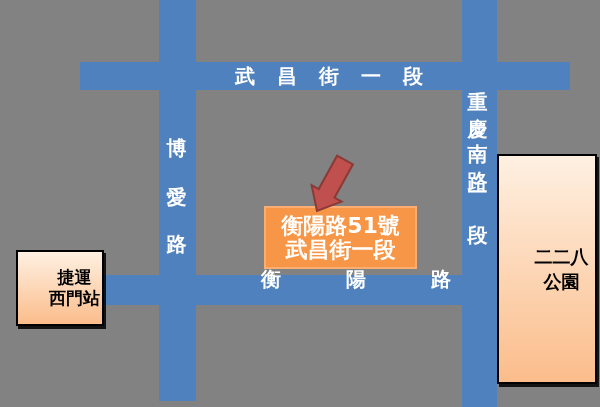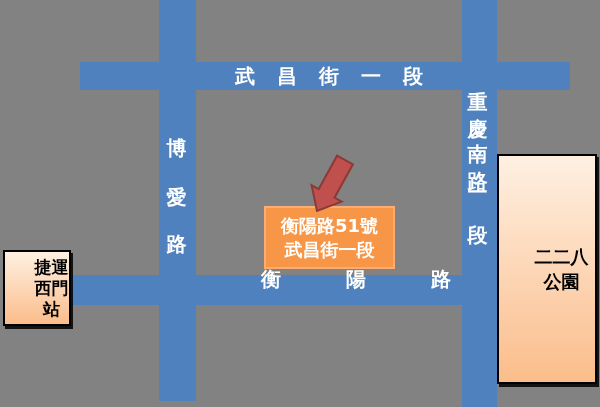--- a/index.html
+++ b/index.html
@@ -54,35 +54,35 @@
     box-shadow: 2px 3px 0 rgba(0,0,0,0.85);
     color: #000000;
     display: flex;
     flex-direction: column;
     align-items: center;
     justify-content: center;
     text-align: center;
     padding-left: 29px;
   }
   .station-box {
-    left: 3px; top: 250px; width: 68px; height: 76px;
+    left: 16px; top: 250px; width: 88px; height: 76px;
     font-size: 17px; line-height: 21px;
   }
   .park-box {
     left: 497px; top: 154px; width: 100px; height: 230px;
     font-size: 18px; line-height: 25px;
   }
   .destination-box {
     position: absolute;
     box-sizing: border-box;
-    left: 264px; top: 206px; width: 131px; height: 63px;
+    left: 264px; top: 206px; width: 153px; height: 63px;
     background: #F79646;
     border: 2px solid #FBAD73;
     color: #ffffff;
-    font-size: 18px; line-height: 24px;
+    font-size: 22px; line-height: 24px;
     display: flex; flex-direction: column;
     align-items: center; justify-content: center;
     text-align: center;
   }
 
   
   .annotation {
     position: absolute;
     left: 273px; top: 132px; width: 150px;
     color: #FE0000;

